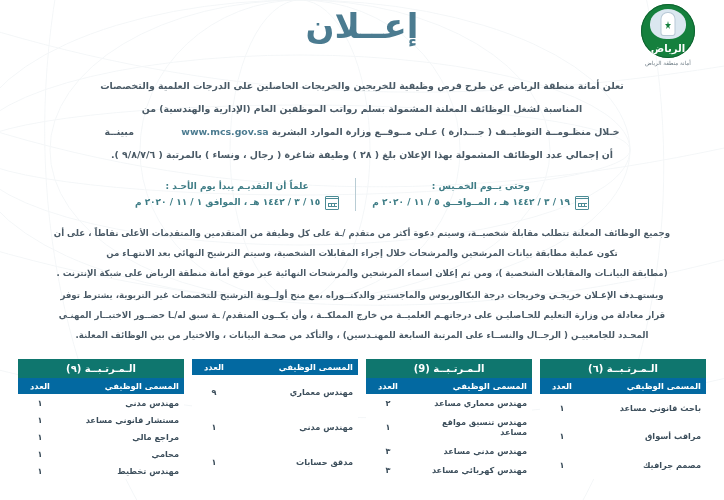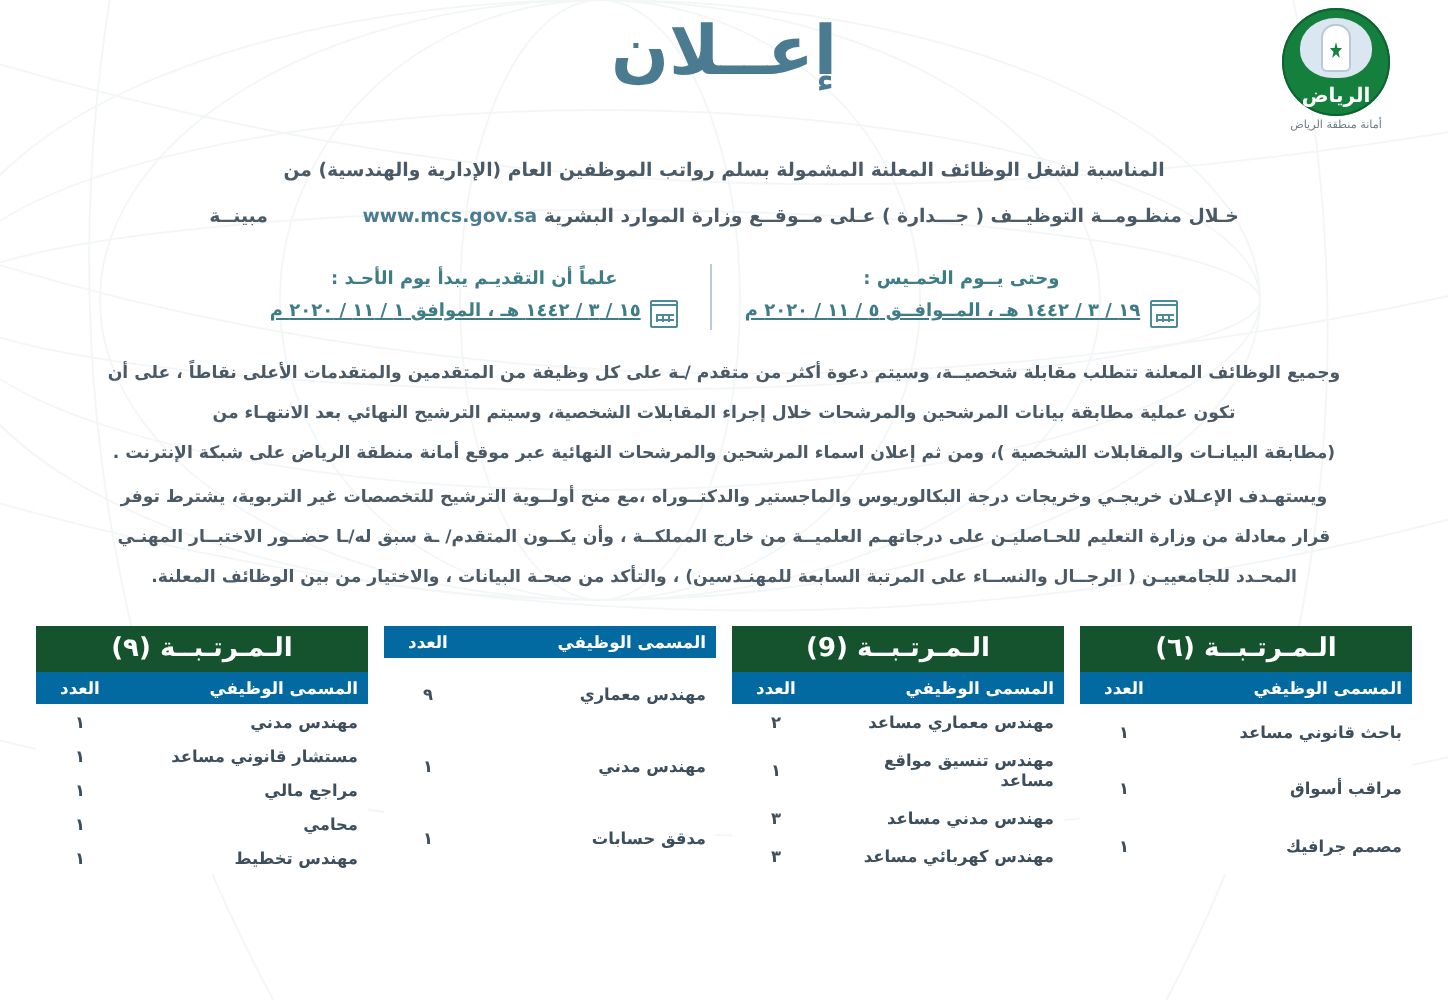--- a/index.html
+++ b/index.html
@@ -147,21 +147,20 @@
     line-height: 16px;
     letter-spacing: 0.3px;
   }
   .date-line {
     display: flex;
     align-items: center;
     justify-content: center;
     gap: 5px;
     line-height: 17px;
     letter-spacing: 0.4px;
-    text-decoration: underline;
   }
   .cal-icon {
     display: inline-block;
     width: 12px;
     height: 12px;
     border: 1.3px solid #4b8b95;
     border-radius: 1px;
     position: relative;
     flex: 0 0 auto;
   }
@@ -202,25 +201,25 @@
     margin: 14px 18px 0 18px;
   }
   .rank-table {
     flex: 1 1 0;
     border-collapse: collapse;
     table-layout: fixed;
     font-size: 8.2px;
     font-weight: bold;
   }
   .rank-table .rank-title td {
-    background: #14532d;
+    background: #0f766e;
     color: #ffffff;
     text-align: center;
     padding: 4px 2px;
-    font-size: 13px;
+    font-size: 10px;
     letter-spacing: 0.6px;
   }
   .rank-table .col-head td {
     background: #0369a1;
     color: #ffffff;
     padding: 3px 5px;
     font-size: 8.4px;
   }
   .rank-table .col-head .c-title { text-align: right; }
   .rank-table .col-head .c-count { text-align: center; width: 34px; }
@@ -262,22 +261,24 @@
         <div class="logo-figure"></div>
         <div class="logo-emblem"></div>
         <div class="logo-script">الرياض</div>
       </div>
       <div class="logo-caption">أمانة منطقة الرياض</div>
     </div>
     <div class="announce-title">إعــلان</div>
   </div>
 
   <div class="intro">
+    <span class="ln">تعلن أمانة منطقة الرياض عن طرح فرص وظيفية للخريجين والخريجات الحاصلين على الدرجات العلمية والتخصصات</span>
     <span class="ln">المناسبة لشغل الوظائف المعلنة المشمولة بسلم رواتب الموظفين العام (الإدارية والهندسية)  من</span>
     <span class="ln"><span>خـلال منظـومــة التوظيــف ( جـــدارة ) عـلى مــوقــع وزارة الموارد البشرية </span><span class="url">www.mcs.gov.sa</span><span> مبينــة</span></span>
+    <span class="ln">أن إجمالي عدد الوظائف المشمولة بهذا الإعلان بلغ ( ٢٨ ) وظيفة شاغرة ( رجال ، ونساء ) بالمرتبة ( ٩/٨/٧/٦ ).</span>
   </div>
 
   <div class="dates">
     <div class="date-col">
       <div class="date-label">وحتى يــوم الخمـيس :</div>
       <div class="date-line">
         <span class="cal-icon"></span>
         <span>١٩ / ٣ / ١٤٤٢ هـ ، المــوافــق ٥ / ١١ / ٢٠٢٠ م</span>
       </div>
     </div>

